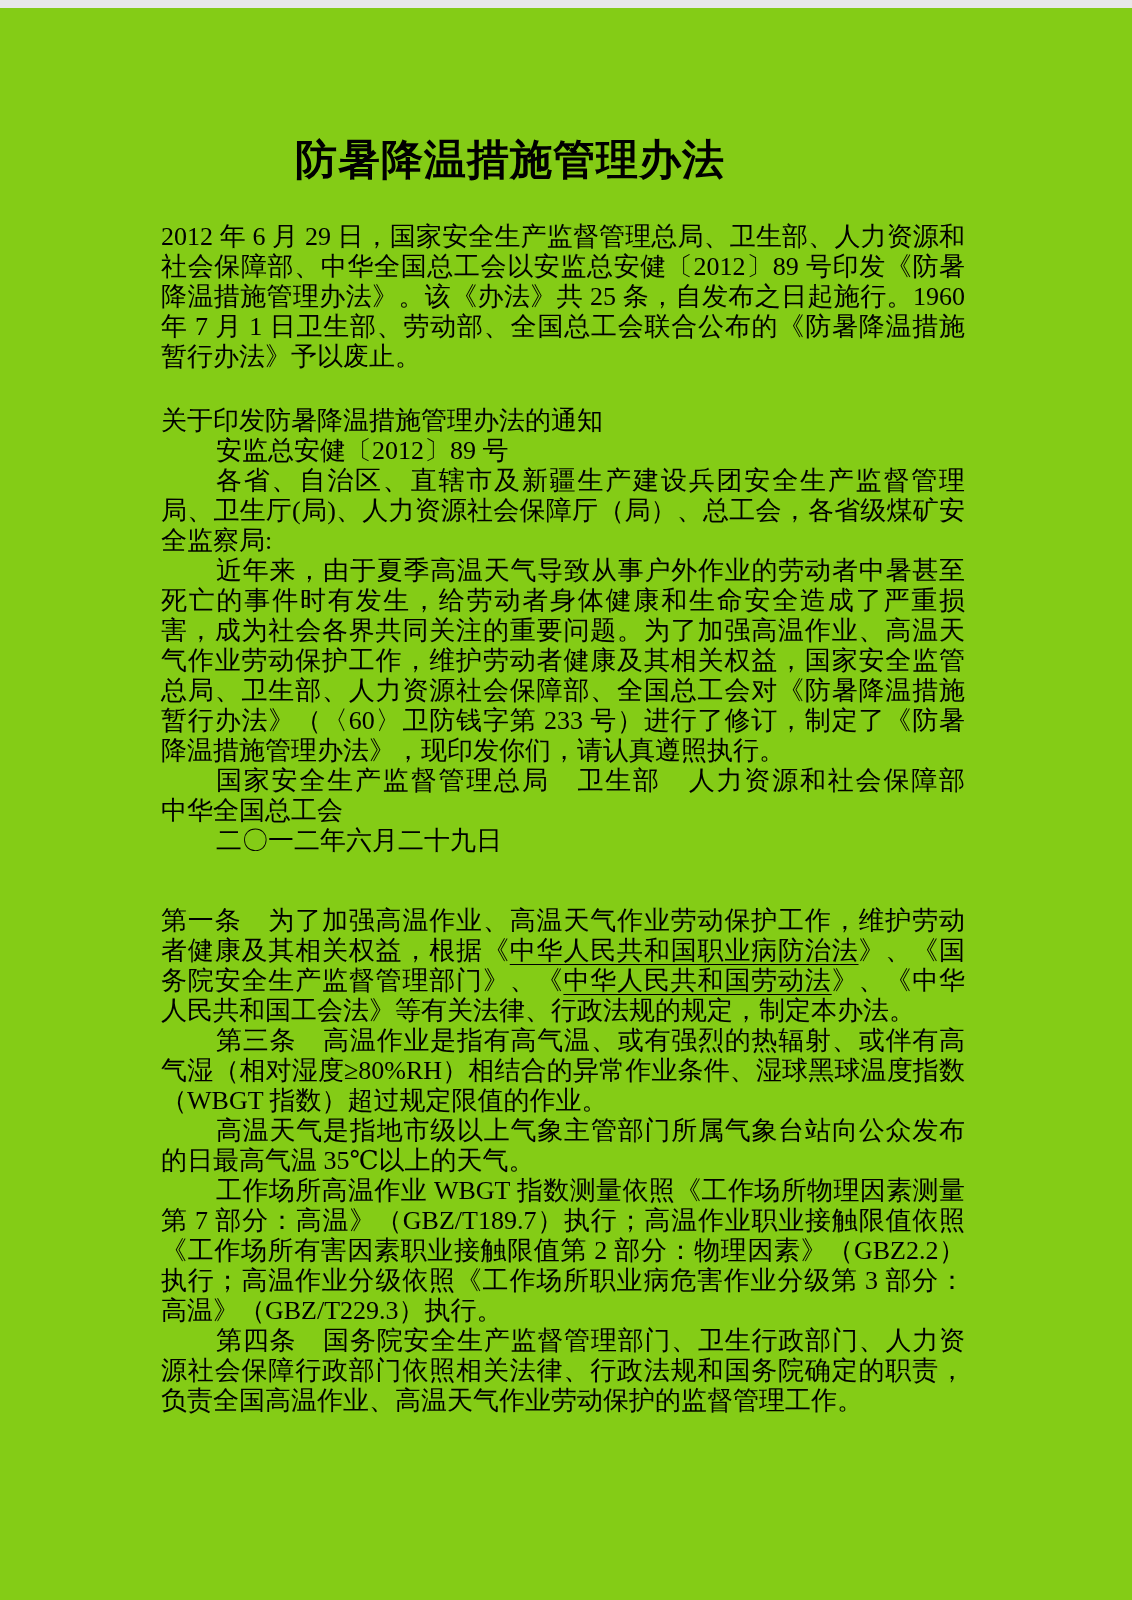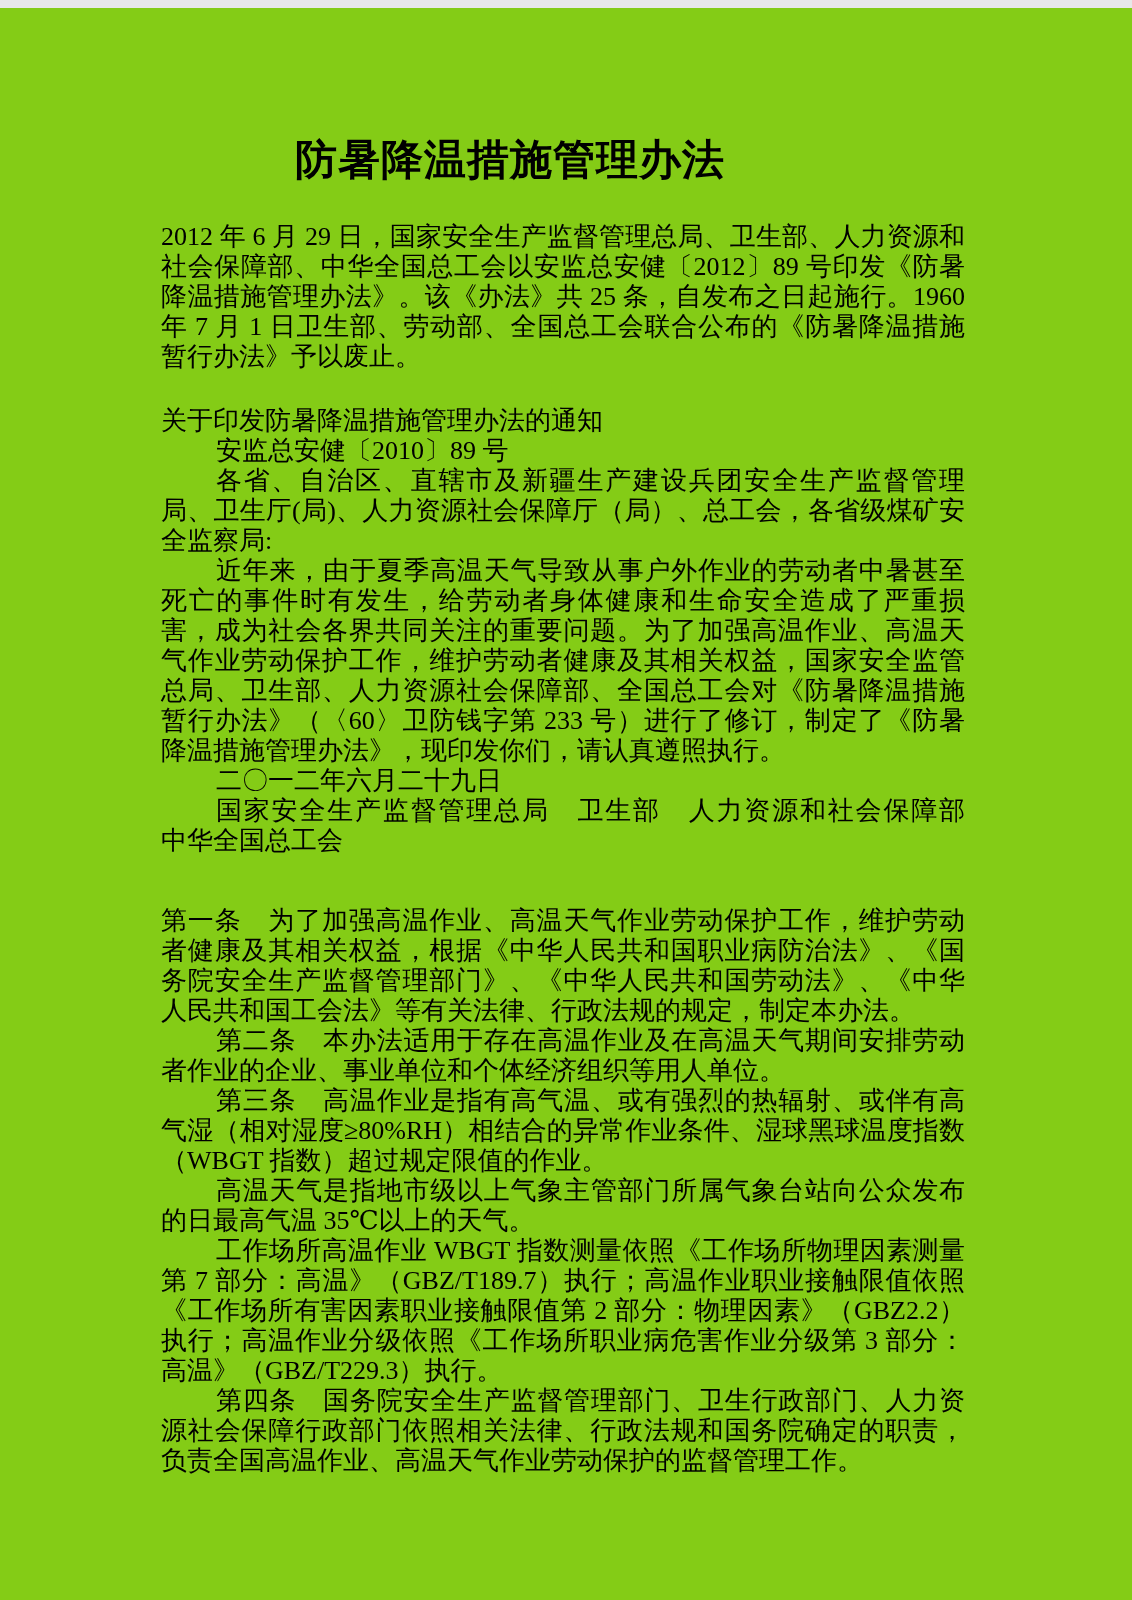--- a/index.html
+++ b/index.html
@@ -28,48 +28,48 @@
     font-size: 26px;
     line-height: 30px;
     margin: 0;
     text-align: justify;
     word-break: break-all;
   }
   .indent { text-indent: 55px; }
   .notice { margin-top: 34px; }
   .articles { margin-top: 50px; }
   .u {
+    text-decoration: underline;
     text-underline-offset: 5px;
     text-decoration-thickness: 1px;
     color: inherit;
   }
 </style>
 </head>
 <body>
 
 <div class="page">
 
   <h1 class="title">防暑降温措施管理办法</h1>
 
   <p class="para">2012 年 6 月 29 日，国家安全生产监督管理总局、卫生部、人力资源和社会保障部、中华全国总工会以安监总安健〔2012〕89 号印发《防暑降温措施管理办法》。该《办法》共 25 条，自发布之日起施行。1960 年 7 月 1 日卫生部、劳动部、全国总工会联合公布的《防暑降温措施暂行办法》予以废止。</p>
 
   <div class="notice">
     <p class="para">关于印发防暑降温措施管理办法的通知</p>
-    <p class="para indent">安监总安健〔2010〕89 号</p>
+    <p class="para indent">安监总安健〔2012〕89 号</p>
     <p class="para indent">各省、自治区、直辖市及新疆生产建设兵团安全生产监督管理局、卫生厅(局)、人力资源社会保障厅（局）、总工会，各省级煤矿安全监察局:</p>
     <p class="para indent">近年来，由于夏季高温天气导致从事户外作业的劳动者中暑甚至死亡的事件时有发生，给劳动者身体健康和生命安全造成了严重损害，成为社会各界共同关注的重要问题。为了加强高温作业、高温天气作业劳动保护工作，维护劳动者健康及其相关权益，国家安全监管总局、卫生部、人力资源社会保障部、全国总工会对《防暑降温措施暂行办法》（〈60〉卫防钱字第 233 号）进行了修订，制定了《防暑降温措施管理办法》，现印发你们，请认真遵照执行。</p>
+    <p class="para indent">国家安全生产监督管理总局　卫生部　人力资源和社会保障部　中华全国总工会</p>
     <p class="para indent">二〇一二年六月二十九日</p>
-    <p class="para indent">国家安全生产监督管理总局　卫生部　人力资源和社会保障部　中华全国总工会</p>
   </div>
 
   <div class="articles">
 
     <p class="para"><span>第一条　为了加强高温作业、高温天气作业劳动保护工作，维护劳动者健康及其相关权益，根据《</span><span class="u">中华人民共和国职业病防治法</span><span>》、《国务院安全生产监督管理部门》、《</span><span class="u">中华人民共和国劳动法</span><span>》、《中华人民共和国工会法》等有关法律、行政法规的规定，制定本办法。</span></p>
 
-    <p class="para indent"><span>第二条　本办法适用于存在高温作业及在高温天气期间安排劳动者作业的</span><span class="u">企业</span><span>、</span><span class="u">事业单位</span><span>和个体经济组织等用人单位。</span></p>
 
     <p class="para indent">第三条　高温作业是指有高气温、或有强烈的热辐射、或伴有高气湿（相对湿度≥80%RH）相结合的异常作业条件、湿球黑球温度指数（WBGT 指数）超过规定限值的作业。</p>
 
     <p class="para indent">高温天气是指地市级以上气象主管部门所属气象台站向公众发布的日最高气温 35℃以上的天气。</p>
 
 
     <p class="para indent">工作场所高温作业 WBGT 指数测量依照《工作场所物理因素测量　第 7 部分：高温》（GBZ/T189.7）执行；高温作业职业接触限值依照《工作场所有害因素职业接触限值第 2 部分：物理因素》（GBZ2.2）执行；高温作业分级依照《工作场所职业病危害作业分级第 3 部分：高温》（GBZ/T229.3）执行。</p>
 
     <p class="para indent">第四条　国务院安全生产监督管理部门、卫生行政部门、人力资源社会保障行政部门依照相关法律、行政法规和国务院确定的职责，负责全国高温作业、高温天气作业劳动保护的监督管理工作。</p>
 

